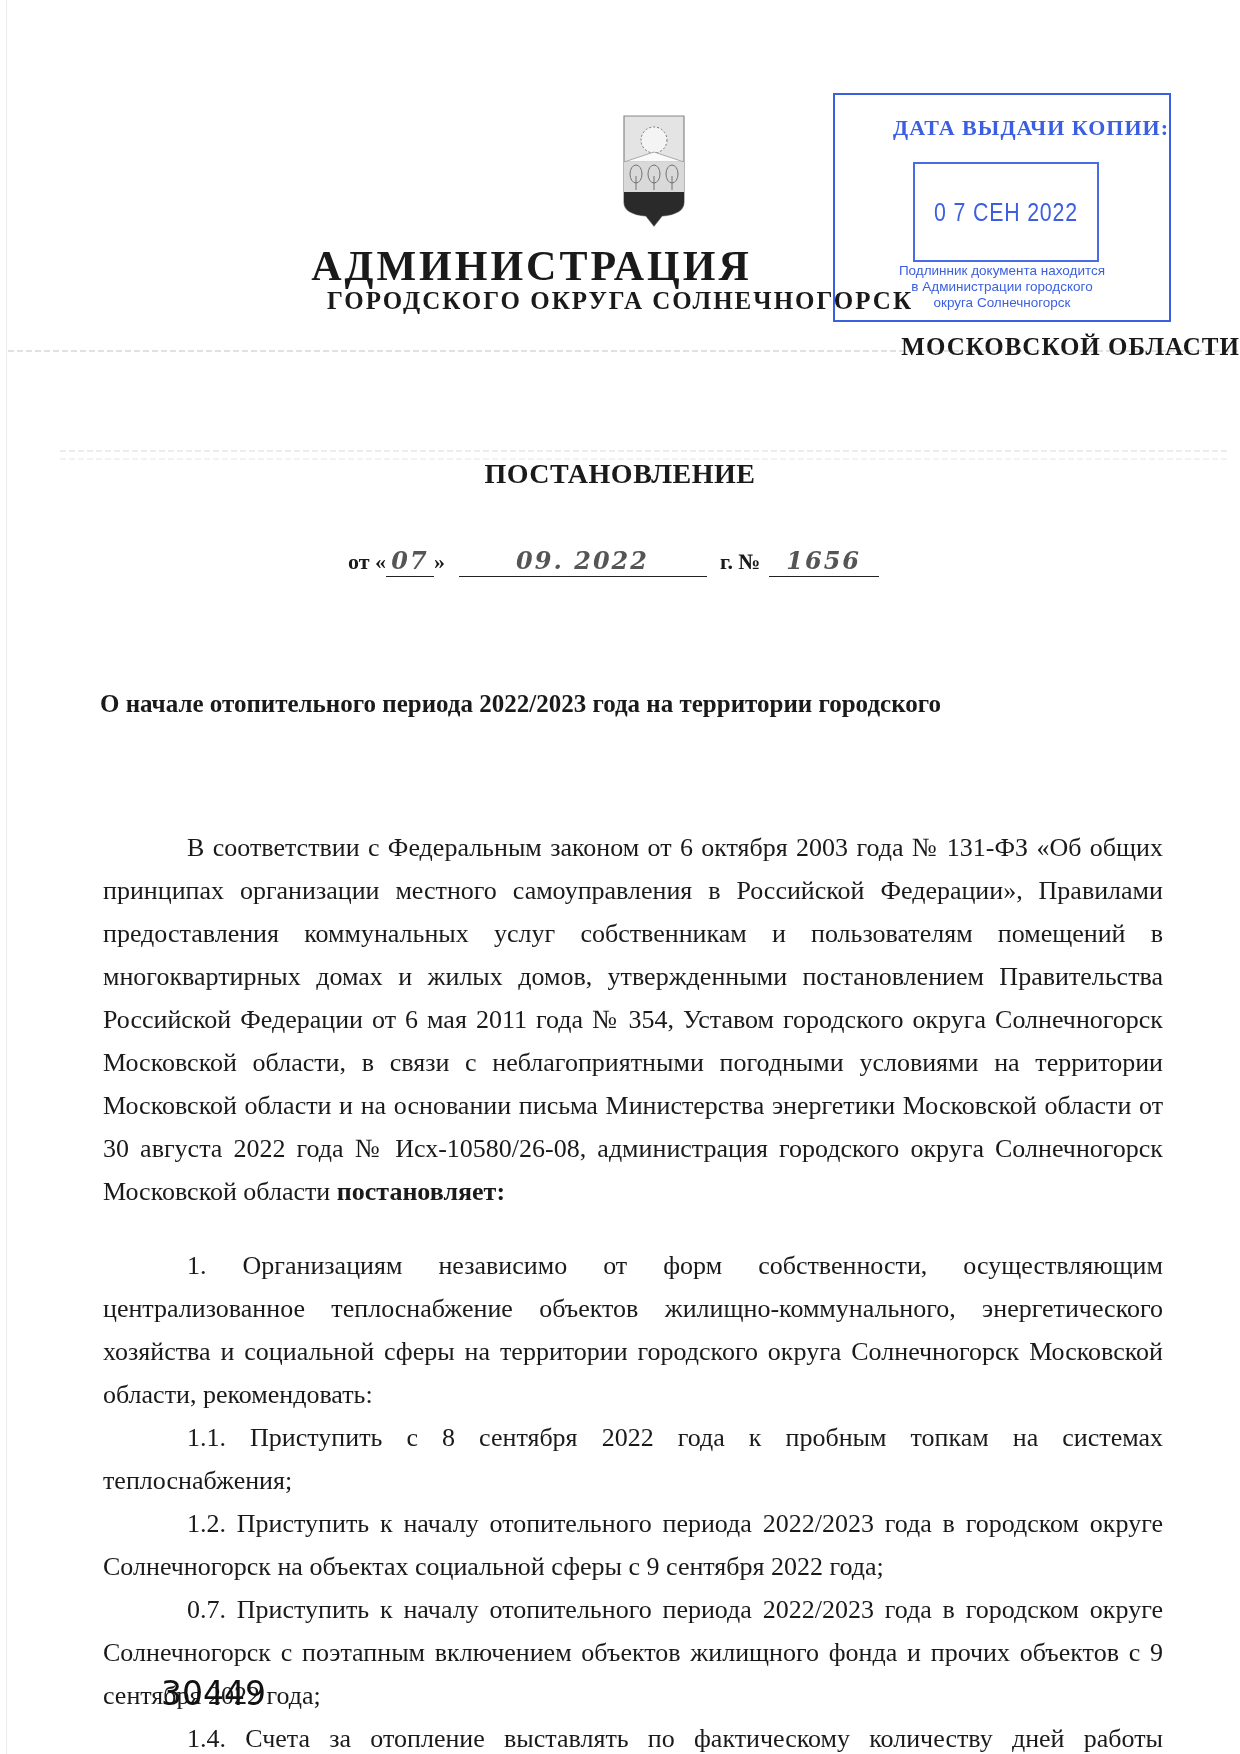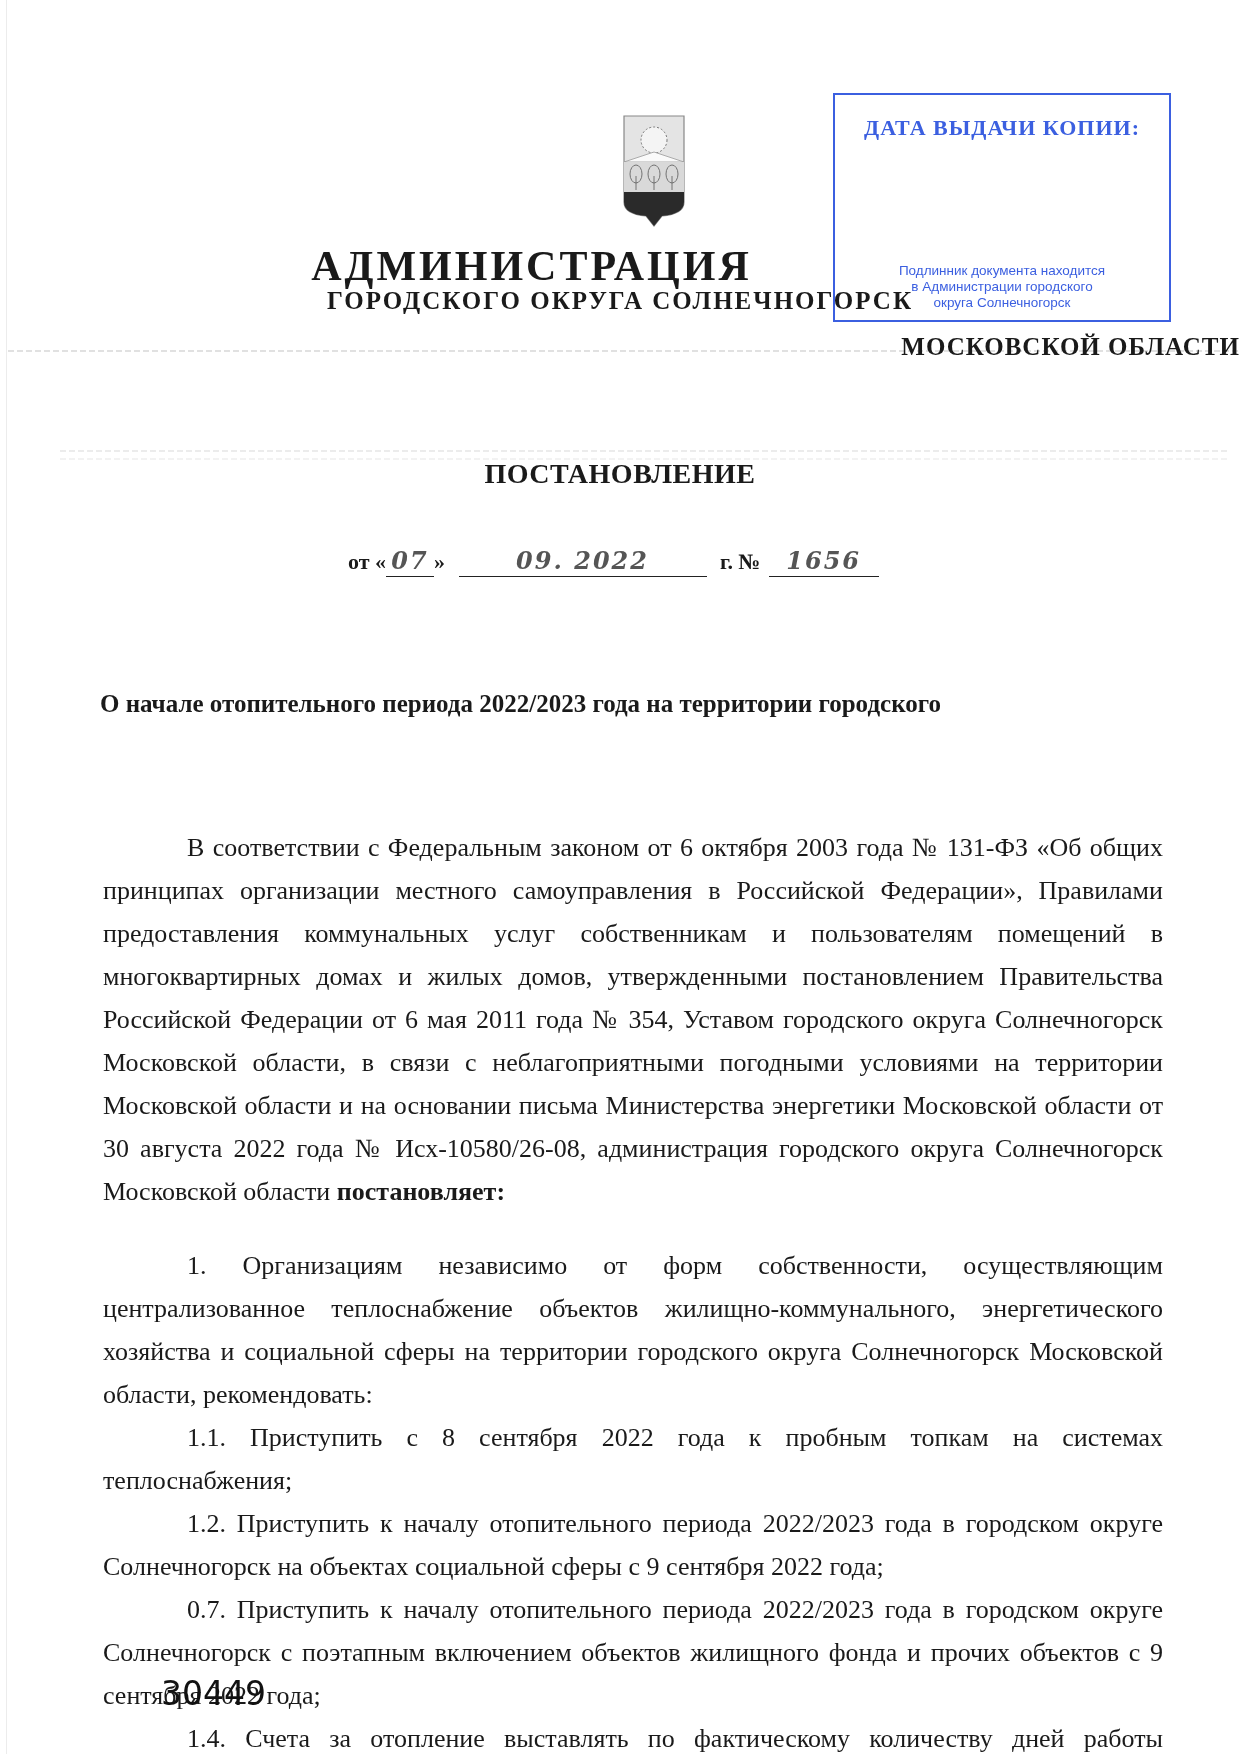--- a/index.html
+++ b/index.html
@@ -13,21 +13,21 @@
   
   .coat { position: absolute; left: 622px; top: 114px; width: 64px; height: 114px; }
 
   
   .admin-title { position: absolute; left: 0; width: 1063px; top: 245px; text-align: center; font-size: 42px; font-weight: bold; letter-spacing: 3px; line-height: 1; }
   .admin-sub1 { position: absolute; left: 0; width: 1240px; top: 288px; text-align: center; font-size: 25px; font-weight: bold; letter-spacing: 2px; line-height: 1; }
   .admin-sub2 { position: absolute; left: 0; width: 1240px; top: 334px; text-align: right; font-size: 25px; font-weight: bold; letter-spacing: 1px; line-height: 1; }
 
   
   .stamp { position: absolute; left: 833px; top: 93px; width: 338px; height: 229px; border: 2px solid #3b5fe0; box-sizing: border-box; color: #3b5fe0; }
-  .stamp-head { position: absolute; left: 0; right: 0; top: 20px; text-align: center; font-weight: bold; font-size: 22px; letter-spacing: 1px; font-family: "Liberation Serif", serif; }
+  .stamp-head { position: absolute; left: 0; right: 0; top: 20px; text-align: right; font-weight: bold; font-size: 22px; letter-spacing: 1px; font-family: "Liberation Serif", serif; }
   .stamp-box { position: absolute; left: 78px; top: 67px; width: 186px; height: 100px; border: 2px solid #4a6ae6; box-sizing: border-box; }
   .stamp-date { position: absolute; left: 0; right: 0; top: 33px; text-align: center; font-family: "Liberation Sans", sans-serif; font-size: 26px; letter-spacing: 1px; transform: scaleX(.82); }
   .stamp-note { position: absolute; left: 0; right: 0; top: 168px; text-align: center; font-family: "Liberation Sans", sans-serif; font-size: 13.5px; line-height: 16px; }
 
   
   .doc-type { position: absolute; left: 0; width: 1240px; top: 458px; text-align: center; font-size: 28px; font-weight: bold; letter-spacing: .5px; }
   .date-line { position: absolute; left: 348px; top: 546px; font-size: 22px; font-weight: bold; white-space: nowrap; }
   .date-line span { display: inline-block; vertical-align: baseline; }
   .hand { font-family: "DejaVu Serif", serif; font-style: italic; font-weight: bold; font-size: 24px; color: #555; border-bottom: 1.5px solid #222; text-align: center; letter-spacing: 2px; line-height: 30px; }
   .hand.day { width: 48px; }
@@ -67,20 +67,23 @@
   </g>
   <path d="M2 78 H62 V88 Q62 100 40 102 L32 112 L24 102 Q2 100 2 88 Z" fill="#2a2a2a"></path>
 </svg>
 
 <div class="admin-title">АДМИНИСТРАЦИЯ</div>
 <div class="admin-sub1">ГОРОДСКОГО ОКРУГА СОЛНЕЧНОГОРСК</div>
 <div class="admin-sub2">МОСКОВСКОЙ ОБЛАСТИ</div>
 
 <div class="stamp">
   <div class="stamp-head">ДАТА ВЫДАЧИ КОПИИ:</div>
+  <div class="stamp-box">
+    <div class="stamp-date">0 7 СЕН 2022</div>
+  </div>
   <div class="stamp-note">
     <div>Подлинник документа находится</div>
     <div>в Администрации городского</div>
     <div>округа Солнечногорск</div>
   </div>
 </div>
 
 <div class="doc-type">ПОСТАНОВЛЕНИЕ</div>
 
 <div class="date-line">

